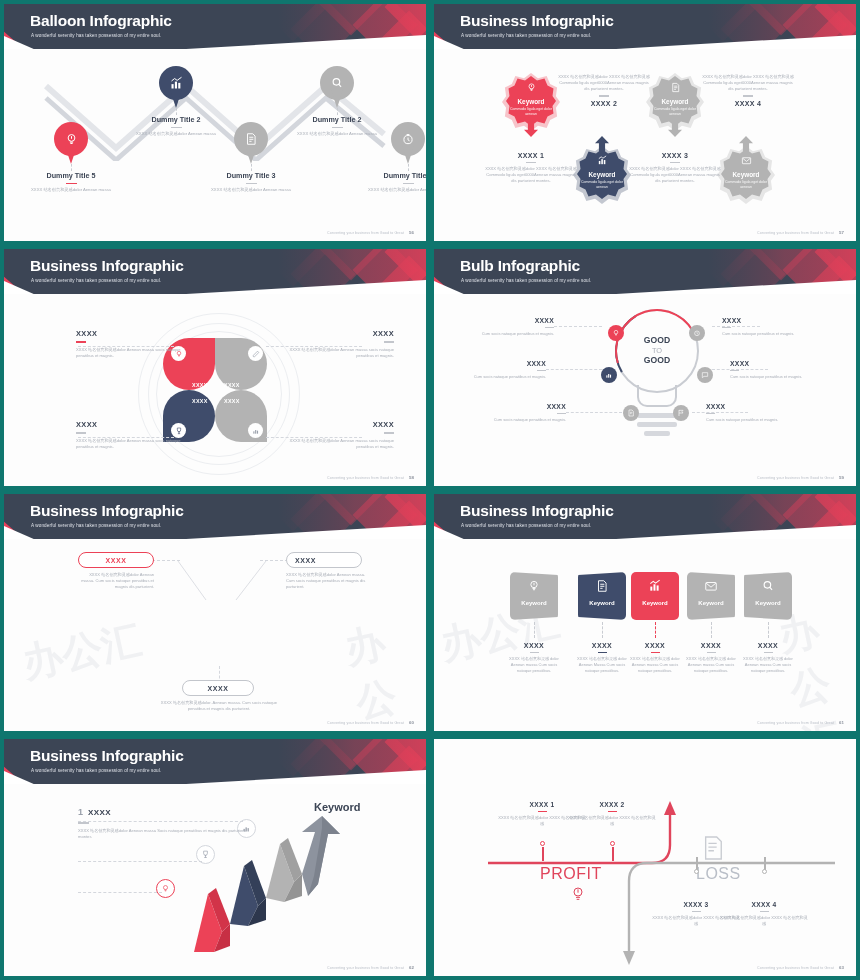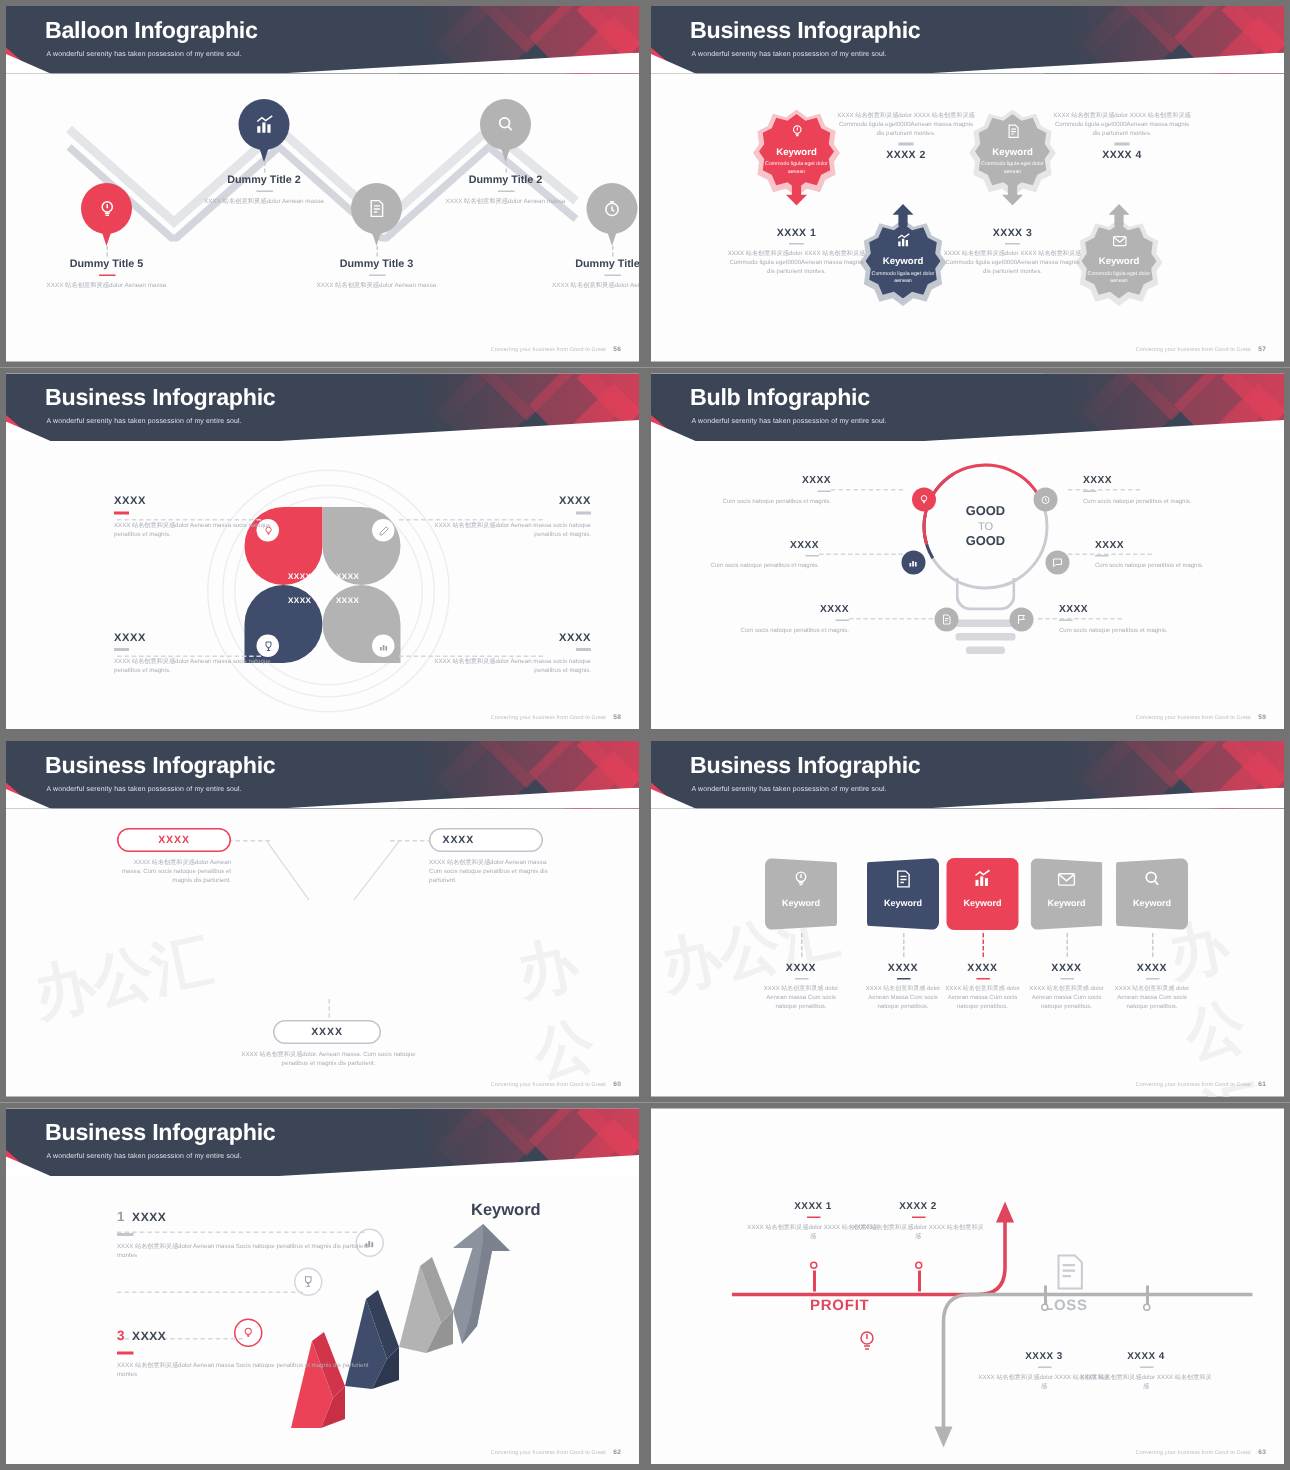--- a/index.html
+++ b/index.html
@@ -3,21 +3,21 @@
 <meta charset="utf-8">
 <style>
   * { box-sizing: border-box; margin:0; padding:0; }
   body {
     width: 860px; height: 980px;
     background: #ffffff;
     font-family: "Liberation Sans", sans-serif;
     overflow: hidden;
   }
   .grid { display: grid; grid-template-columns: 430px 430px; grid-template-rows: repeat(4, 245px); }
-  .slide { position: relative; width: 430px; height: 245px; background:#737373; overflow: hidden; }
+  .slide { position: relative; width: 430px; height: 245px; background:#0f766e; overflow: hidden; }
   .slide-inner { position:absolute; left:4px; top:4px; width:422px; height:237px; background:#fdfdfd; overflow:hidden; }
 
   
   .hdr { position:absolute; left:0; top:0; width:100%; height:45px; background:#3c4555; overflow:hidden; }
   .hdr-redtri { position:absolute; left:-2px; top:26px; width:22px; height:19px; background:#e8405a;
      clip-path: polygon(0 0, 100% 100%, 0 100%); }
   .hdr-slant { position:absolute; left:0; bottom:-1px; width:100%; height:14px; background:#fff;
      clip-path: polygon(0 100%, 32px 100%, 0 0); }
   .hdr-mesh { position:absolute; right:0; top:0; width:160px; height:45px; overflow:hidden; }
   .hdr-mesh i { position:absolute; display:block; width:46px; height:46px; background:#e8405a;
@@ -132,21 +132,21 @@
   .s7blk .n { font-size:9px; font-weight:bold; color:#9aa0ab; margin-right:5px; }
   .s7blk .n.r { color:#ec4257; }
   .s7blk .t { font-size:8px; font-weight:bold; color:#3c4555; letter-spacing:.4px; }
   .s7blk .rule { width:11px; height:1.5px; background:#c3c6cc; margin:3px 0 4px; }
   .s7blk .rule.r { background:#ec4257; }
   .s7blk .d { font-size:4.1px; color:#a9aeb7; line-height:6.2px; }
   .cIc { position:absolute; width:19px; height:19px; border-radius:50%; border:1px solid #d4d7dd; background:#fff;
      display:flex; align-items:center; justify-content:center; font-size:9px; color:#9aa0ab; }
   .cIc.r { border-color:#ec4257; color:#ec4257; }
   .pl-v { position:absolute; width:2.2px; }
-  .pl-word { position:absolute; font-size:10px; font-weight:bold; letter-spacing:.5px; }
+  .pl-word { position:absolute; font-size:16px; font-weight:normal; letter-spacing:.5px; }
   .s8blk { position:absolute; width:88px; text-align:center; }
   .s8blk .t { font-size:6.6px; font-weight:bold; color:#3c4555; letter-spacing:.3px; }
   .s8blk .rule { width:9px; height:1.3px; background:#ec4257; margin:2.5px auto 3px; }
   .s8blk .rule.g { background:#c3c6cc; }
   .s8blk .d { font-size:4.1px; color:#a9aeb7; line-height:6.2px; }
   .tick { position:absolute; width:5px; height:5px; border-radius:50%; border:1px solid #ec4257; background:#fff; }
   .tick.g { border-color:#b3b3b3; }
 </style>
 </head>
 <body>
@@ -799,25 +799,20 @@
       <div class="dots" style="left:74px;top:122px;width:124px;"></div>
       <div class="dots" style="left:74px;top:153px;width:84px;"></div>
 
       <div style="position:absolute;left:310px;top:62px;font-size:11px;font-weight:bold;color:#3c4555;">Keyword</div>
 
       <div class="s7blk" style="left:74px;top:62px;">
         <div><span class="n">1</span><span class="t">XXXX</span></div>
         <div class="rule"></div>
         <div class="d">XXXX 站名创意和灵感dolor  Aenean massa Socis natoque penatibus et magnis dis parturient montes</div>
       </div>
-      <div class="s7blk" style="left:74px;top:141px;">
-        <div><span class="n r">3</span><span class="t">XXXX</span></div>
-        <div class="rule r"></div>
-        <div class="d">XXXX 站名创意和灵感dolor  Aenean massa Socis natoque penatibus et magnis dis parturient montes</div>
-      </div>
 
       <div class="footer">
         <span>Converting your business from Good to Great</span><b>62</b>
       </div>
     </div>
   </div>
 
   <div class="slide">
     <div class="slide-inner">
 

